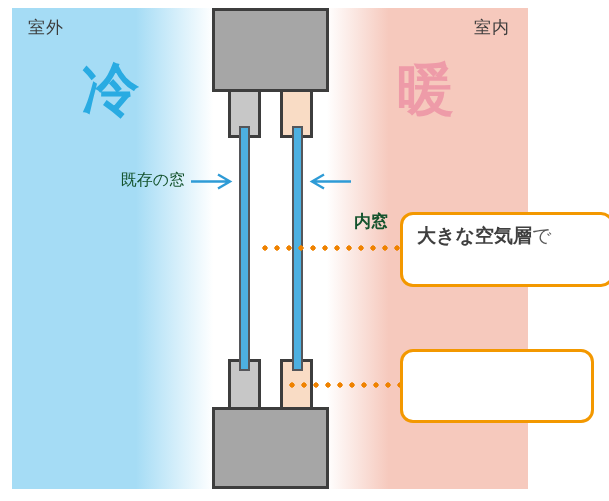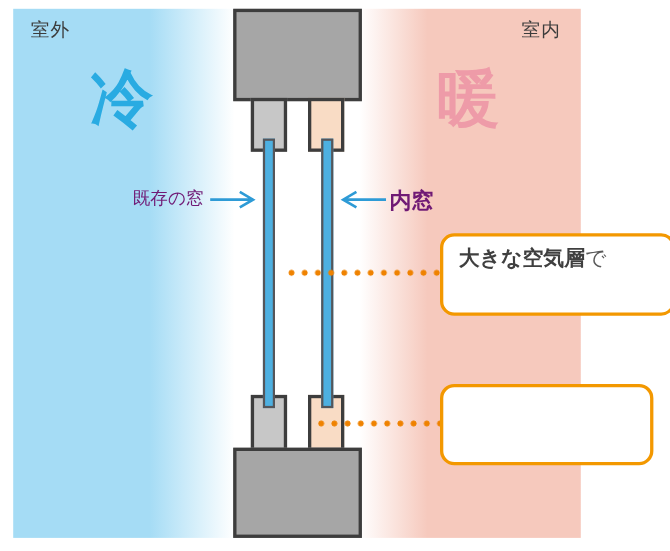--- a/index.html
+++ b/index.html
@@ -39,23 +39,23 @@
   }
   .subframe.gray  { background:#c7c7c7; }
   .subframe.peach { background:#f9dcc5; }
   .pane {
     position:absolute; box-sizing:border-box; width:11px;
     background:#4db0e1; border:2px solid #55565a; z-index:2;
   }
 
   
   .ptr-label {
-    position:absolute; font-size:16px; color:#701a75; z-index:3;
+    position:absolute; font-size:16px; color:#14532d; z-index:3;
   }
-  .ptr-label.bold { font-weight:700; font-size:20px; }
+  .ptr-label.bold { font-weight:700; font-size:17px;margin-top:41px; }
   .arrow { position:absolute; z-index:3; }
 
   
   .dots {
     position:absolute; height:6px; z-index:3;
     background-image:radial-gradient(circle 3px at 3px 3px, #ef8200 2.4px, rgba(0,0,0,0) 2.9px);
     background-size:12px 6px; background-repeat:repeat-x;
   }
 
   

